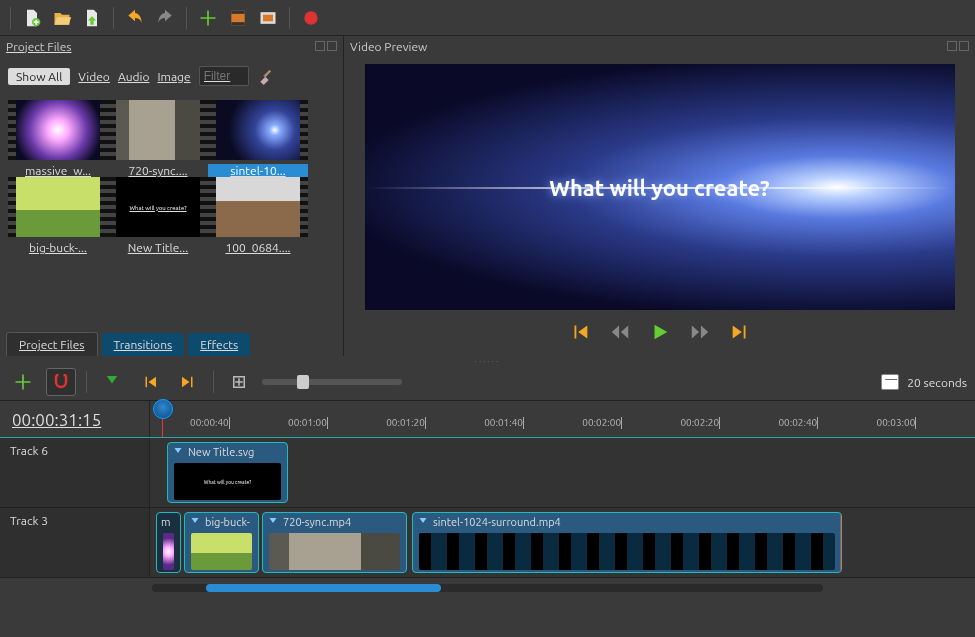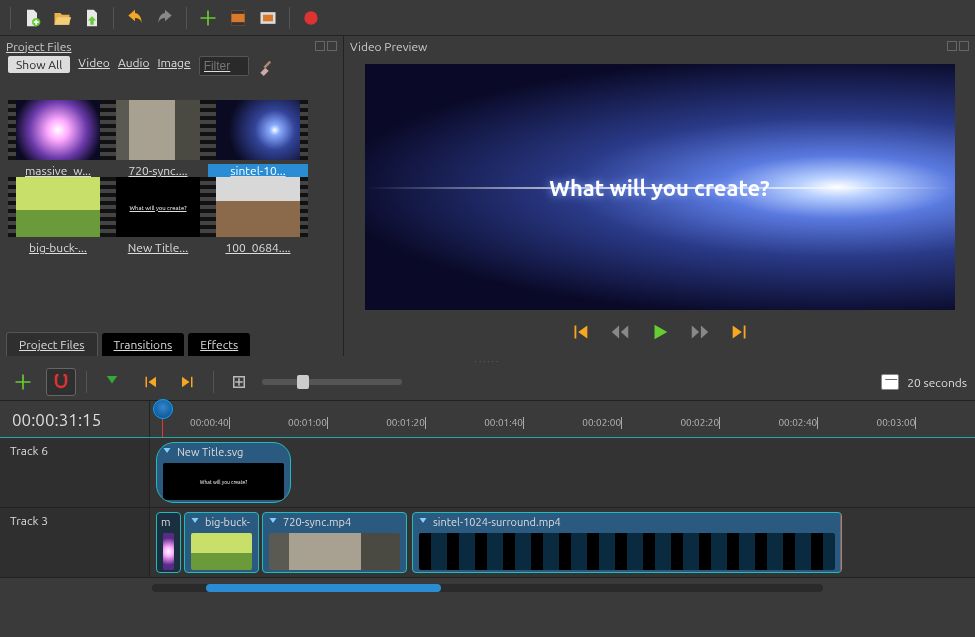--- a/index.html
+++ b/index.html
@@ -28,21 +28,21 @@
 .panel-left { width: 344px; display: flex; flex-direction: column; border-right: 1px solid #222; text-decoration: underline; }
 .panel-right { flex: 1; display: flex; flex-direction: column; }
 .panel-header {
   height: 20px; display: flex; align-items: center; justify-content: space-between;
   padding: 0 6px; font-size: 12px; color: #ccc;
 }
 .panel-header .pin { display: flex; gap: 2px; }
 .pin span { width: 10px; height: 10px; border: 1px solid #666; display: inline-block; }
 
 
-.pf-filter { height: 40px; display: flex; align-items: flex-start; gap: 8px; padding: 0 8px; }
+.pf-filter { height: 40px; display: flex; align-items: center; gap: 8px; padding: 0 8px; }
 .pf-filter .pill { background: #ddd; color: #222; padding: 2px 8px; border-radius: 2px; }
 .pf-filter .tab { color: #ddd; cursor: pointer; }
 .pf-filter input {
   width: 50px; background: #2a2a2a; border: 1px solid #555; color: #888;
   padding: 2px 4px; border-radius: 2px; font-size: 12px;
 }
 .brush svg { width: 20px; height: 20px; }
 
 
 .thumbs { flex: 1; display: flex; flex-wrap: wrap; gap: 0; padding: 4px 8px; align-content: flex-start; }
@@ -66,21 +66,21 @@
 .tv-grass { width: 84px; height: 60px; background: linear-gradient(#c8e06a 0 55%, #6a9a3a 55% 100%); }
 .tv-title { width: 84px; height: 60px; background: #000; color: #fff; font-size: 6px; display:flex; align-items:center; justify-content:center; }
 .tv-hall  { width: 84px; height: 60px; background: linear-gradient(90deg,#5a5a52 0 15%, #a8a090 15% 70%, #4a4a42 70% 100%); }
 .tv-orb   { width: 84px; height: 60px; background: radial-gradient(circle at 50% 50%, #fff 0%, #ffaaff 20%, #6a3aaa 55%, #0a0a22 85%); }
 
 
 .lower-tabs {
   height: 30px; display: flex; align-items: flex-end; padding: 0 6px;
 }
 .lower-tabs .tab {
-  padding: 5px 12px; background: #000000; color: #ddd;
+  padding: 5px 12px; background: #0c4a6e; color: #ddd;
   border-top-left-radius: 3px; border-top-right-radius: 3px;
   cursor: pointer; font-size: 12px;
 }
 .lower-tabs .tab.active { background: #2f2f2f; border: 1px solid #555; border-bottom: none; }
 .lower-tabs .tab + .tab { margin-left: 4px; }
 
 
 .preview-wrap { flex: 1; display: flex; flex-direction: column; align-items: center; padding: 8px 12px 4px; }
 .preview {
   width: 590px; height: 246px; background: #000; position: relative;
@@ -105,21 +105,21 @@
 .tl-btn.active { border: 1px solid #666; background:#2f2f2f; }
 .tl-sep { width: 1px; height: 22px; background:#555; margin: 0 2px; }
 .zoom-slider { width: 140px; height:6px; background:#555; border-radius:3px; position:relative; }
 .zoom-slider .knob { position:absolute; left:25%; top:-4px; width:12px; height:14px; background:#ccc; border-radius:2px; }
 .tl-right { margin-left:auto; display:flex; align-items:center; gap:8px; color:#ddd; }
 .tl-right .box { width:18px; height:16px; background:#fff; border:1px solid #888; border-radius:2px; position:relative; }
 .tl-right .box::after { content:"—"; position:absolute; left:3px; top:-3px; color:#333; }
 
 
 .ruler {
-  height: 38px; display: flex; position: relative; border-top:1px solid #222; border-bottom:1px solid #2aa;
+  height: 38px; display: flex; position: relative; border-top:1px solid #222; border-bottom:1px solid #2aa;text-decoration:underline;
 }
 .ruler-left {
   width: 150px; display:flex; align-items:center; padding-left:12px;
   font-size: 17px; color:#ddd; background:#3a3a3a; border-right:1px solid #222;
 }
 .ruler-track { flex:1; position:relative; }
 .tick { position:absolute; top:0; bottom:0; display:flex; flex-direction:row; align-items:center;margin-top:6px; }
 .tick .lbl { font-size:10px; color:#bbb; }
 .tick .ln  { width:1px; height:12px; background:#aaa; margin-top:2px; }
 .playhead { position:absolute; top:0; bottom:0; width:1px; background:#e33; z-index:5; }
@@ -420,21 +420,21 @@
       <div class="tick" style="left: 726.538px;">
         <span class="lbl">00:03:00</span>
         <span class="ln"></span>
       </div>
     </div>
 </div>
 
 <div class="track">
   <div class="track-head">Track 6</div>
   <div class="track-body">
-    <div class="clip selected" style="left:6px; width:135px;border-radius:18px;">
+    <div class="clip selected" style="left:17px; width:121px;">
       <div class="bar">
           <svg viewBox="0 0 24 24">
             <path fill="#8cf" d="M5 4h14l-7 10z"></path>
           </svg>
           <span>New Title.svg</span>
         </div>
       <div class="th mini-title">What will you create?</div>
     </div>
   </div>
 </div>

